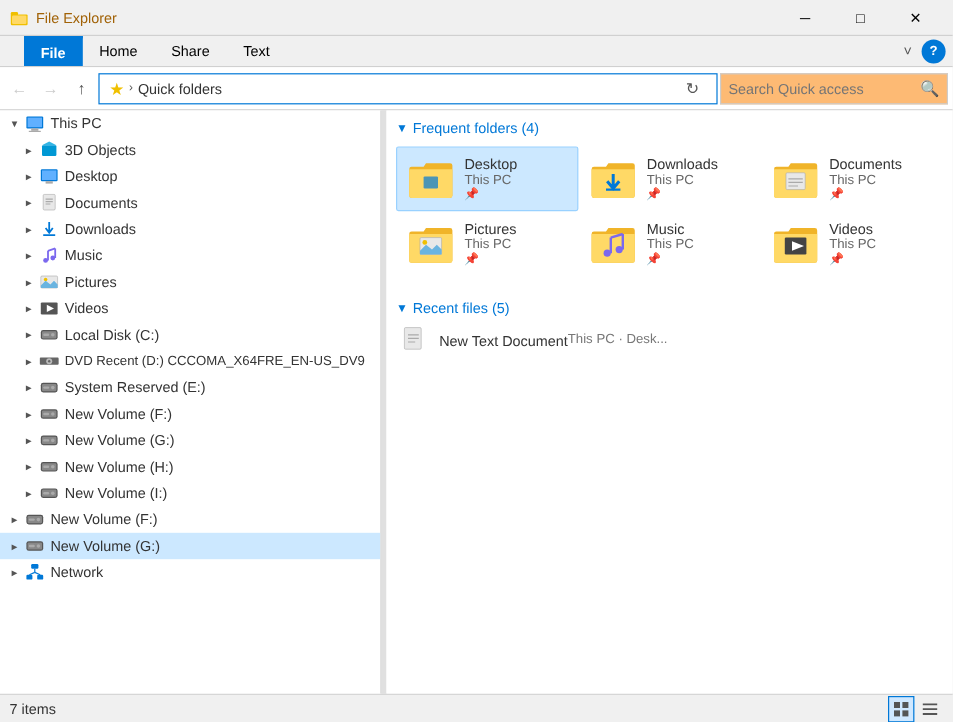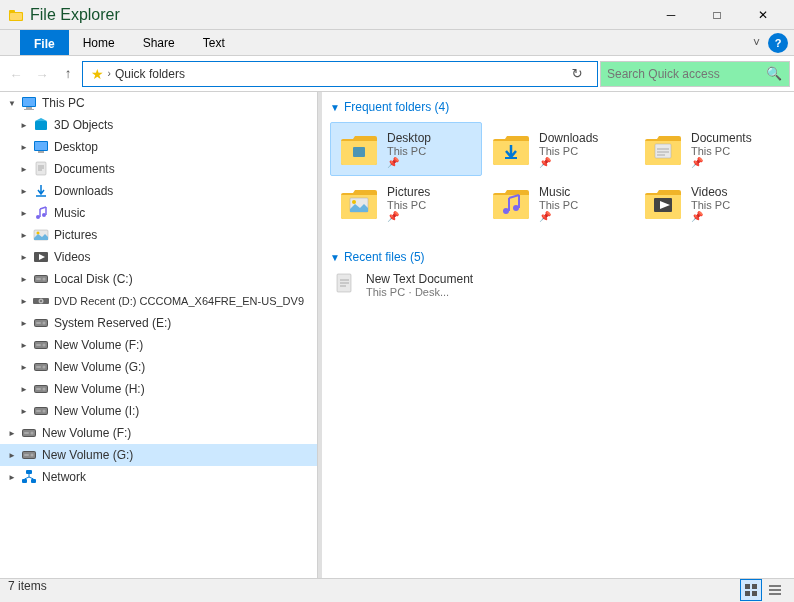--- a/index.html
+++ b/index.html
@@ -5,21 +5,21 @@
     * { margin: 0; padding: 0; box-sizing: border-box; }
     body { width: 794px; height: 602px; font-family: 'Segoe UI', Arial, sans-serif; font-size: 12px; background: #f0f0f0; overflow: hidden; }
 
     
     .title-bar {
       display: flex; align-items: center; justify-content: space-between;
       background: #f0f0f0; height: 30px; padding: 0 8px;
       border-bottom: 1px solid #d0d0d0;
     }
     .title-bar-left { display: flex; align-items: center; gap: 6px; }
-    .title-bar-title { font-size: 16px; color: #14532d; }
+    .title-bar-title { font-size: 12px; color: #a16207; }
     .title-bar-controls { display: flex; gap: 0; }
     .title-btn {
       width: 46px; height: 30px; border: none; background: transparent;
       cursor: pointer; font-size: 12px; display: flex; align-items: center; justify-content: center;
     }
 
     
     .ribbon-tabs {
       display: flex; align-items: center; background: #f0f0f0;
       border-bottom: 1px solid #d0d0d0; height: 26px; padding: 0 2px;
@@ -45,21 +45,21 @@
     .address-input {
       flex: 1; height: 26px; border: 1px solid #0078d7; padding: 0 8px;
       font-size: 12px; outline: none; display: flex; align-items: center;
       background: white; color: #333;
     }
     .address-star { color: #f0c000; font-size: 14px; }
     .address-chevron { color: #555; font-size: 10px; }
     .address-text { color: #333; font-size: 12px; }
     .address-refresh { margin-left: 4px; }
     .search-box {
-      display: flex; align-items: center; border: 1px solid #ccc; background: #86efac;
+      display: flex; align-items: center; border: 1px solid #ccc; background: #fdba74;
       height: 26px; padding: 0 6px; gap: 4px; min-width: 190px;
     }
     .search-input { border: none; outline: none; font-size: 12px; flex: 1; color: #333; background: transparent; }
     .search-icon { color: #555; font-size: 13px; }
 
     
     .main-layout { display: flex; height: calc(602px - 30px - 26px - 36px - 24px); }
 
     
     .sidebar {
@@ -103,21 +103,21 @@
     }
     .folder-item.selected { background: #cce8ff; border-color: #99d1ff; }
     .folder-thumb { width: 40px; height: 40px; flex-shrink: 0; position: relative; display: flex; align-items: center; justify-content: center; }
     .folder-info { display: flex; flex-direction: column; }
     .folder-name { font-size: 12px; color: #333; font-weight: 400; }
     .folder-sub { font-size: 11px; color: #666; }
     .folder-pin { font-size: 10px; color: #777; }
 
     
     .status-bar {
-      display: flex; align-items: flex-start; justify-content: space-between;
+      display: flex; align-items: center; justify-content: space-between;
       height: 24px; background: #f0f0f0; border-top: 1px solid #d0d0d0;
       padding: 0 8px;
     }
     .status-text { font-size: 12px; color: #333; }
     .view-buttons { display: flex; gap: 2px; }
     .view-btn {
       width: 22px; height: 22px; border: 1px solid transparent; background: transparent;
       cursor: pointer; display: flex; align-items: center; justify-content: center;
       font-size: 12px; color: #555;
     }
@@ -131,21 +131,21 @@
     .content-scroll::-webkit-scrollbar-track { background: #f0f0f0; }
     .content-scroll::-webkit-scrollbar-thumb { background: #c0c0c0; border-radius: 4px; }
 
     
     .indent-1 { padding-left: 16px; }
 
     
     .recent-item {
       display: flex; align-items: center; padding: 4px 12px; gap: 8px; cursor: pointer;
     }
-    .recent-info { display: flex; flex-direction: column; }
+    .recent-info { display: flex; }
     .recent-name { font-size: 12px; color: #333; }
     .recent-path { font-size: 11px; color: #777; }
   </style>
 </head>
 <body>
 
 <div class="title-bar">
   <div class="title-bar-left">
 
     <svg width="16" height="16" viewBox="0 0 16 16">

